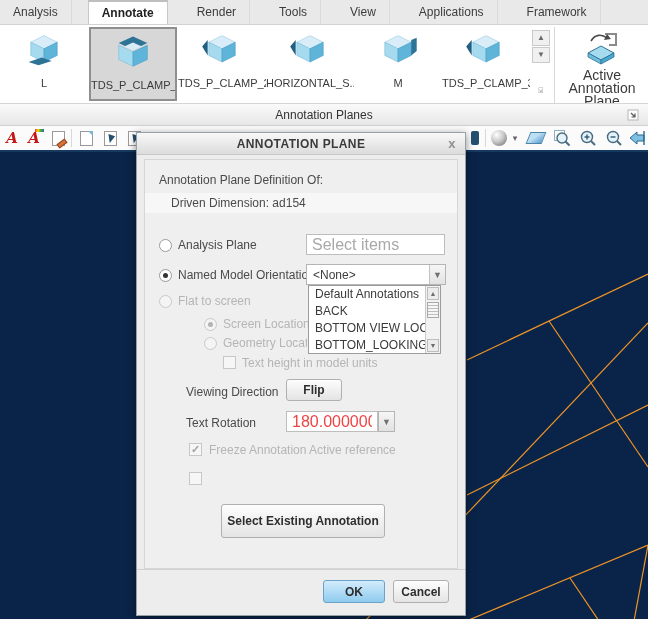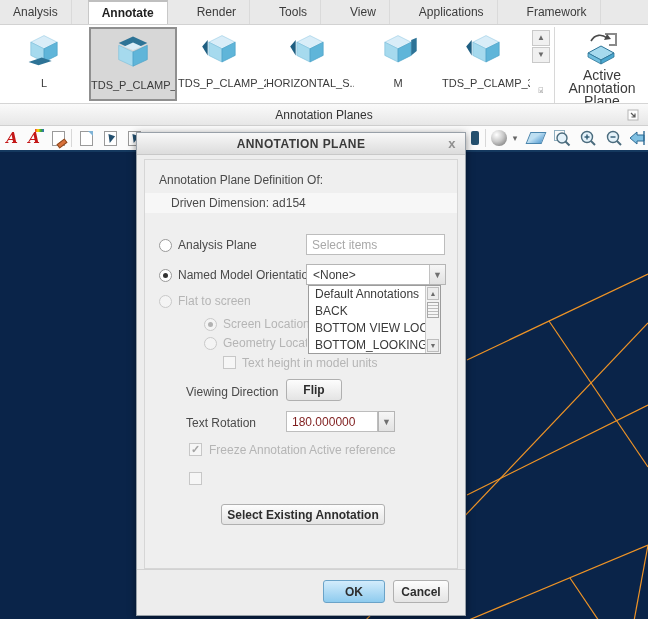--- a/index.html
+++ b/index.html
@@ -58,21 +58,21 @@
   .strip { position:absolute; left:8px; top:60px; width:312px; height:20px; background:#f7f7f7; display:flex; align-items:center; }
   .strip span { padding-left:26px; color:#4a4a4a; }
 
   .radio { width:13px; height:13px; border-radius:50%; background:#fff; border:1px solid #9a9a9a; position:absolute; }
   .radio.on::after { content:""; position:absolute; left:3px; top:3px; width:5px; height:5px; border-radius:50%; background:#333; }
   .radio.dis { border-color:#c9c9c9; background:#f4f4f4; }
   .radio.dis.on::after { background:#b2b2b2; }
 
   .check { width:13px; height:13px; background:#f6f6f6; border:1px solid #c7c7c7; position:absolute; font-size:11px; line-height:11px; color:#a5a5a5; text-align:center; font-weight:bold; }
 
-  .field { position:absolute; height:21px; background:#fff; border:1px solid #bdbdbd; font-family:"Liberation Sans",sans-serif; font-size:12px; color:#7f1d1d; padding:0 5px; }
+  .field { position:absolute; height:21px; background:#fff; border:1px solid #bdbdbd; font-family:"Liberation Sans",sans-serif; font-size:16px; color:#ef4444; padding:0 5px; }
   .field::placeholder { color:#a8a8a8; }
   .combo { position:absolute; height:21px; background:#fff; border:1px solid #b5b5b5; display:flex; align-items:center; }
   .combo .val { flex:1; padding-left:6px; color:#3c3c3c; white-space:nowrap; overflow:hidden; }
   .combo .arrowbtn { width:16px; height:100%; border-left:1px solid #c2c2c2; background:linear-gradient(#f6f6f6,#e2e2e2); display:flex; align-items:center; justify-content:center; color:#707070; font-size:9px; }
 
   .ddlist { position:absolute; left:171px; top:152px; width:133px; height:69px; background:#fff; border:1px solid #9c9c9c; z-index:5; }
   .dditem { height:17px; line-height:17px; padding-left:6px; color:#3a3a3a; white-space:nowrap; overflow:hidden; font-size:12px; }
   .ddscroll { position:absolute; right:0; top:0; width:15px; height:67px; background:#f2f2f2; border-left:1px solid #c9c9c9; }
   .ddbtn { position:absolute; left:1px; width:12px; height:13px; background:#ececec; border:1px solid #bdbdbd; font-size:7px; line-height:11px; text-align:center; color:#6c6c6c; }
   .ddthumb { position:absolute; left:1px; top:16px; width:12px; height:16px; border:1px solid #a8a8a8; background:repeating-linear-gradient(#f6f6f6 0 2px, #bdbdbd 2px 3px); }
@@ -348,20 +348,20 @@
     <input class="field" style="left: 149px; top: 278px; width: 92px;" value="180.000000">
     <div class="combo" style="left:241px; top:278px; width:17px;">
       <span class="arrowbtn" style="border-left:none; width:100%;">▼</span>
     </div>
 
     <span class="check" style="left:52px; top:310px;">✓</span>
     <div class="abs lab dis" style="left:72px; top:310px;">Freeze Annotation Active reference</div>
 
     <span class="check" style="left:52px; top:339px;"></span>
 
-    <div class="btn" style="left:84px; top:371px; width:164px; height:21px;">Select Existing Annotation</div>
+    <div class="btn" style="left:84px; top:371px; width:164px; height:34px;">Select Existing Annotation</div>
 
     <div class="footer-sep"></div>
     <div class="btn primary" style="left:186px; top:447px; width:62px; height:23px;">OK</div>
     <div class="btn" style="left:256px; top:447px; width:56px; height:23px;">Cancel</div>
   </div>
 
 </div>
 
 </body></html>

